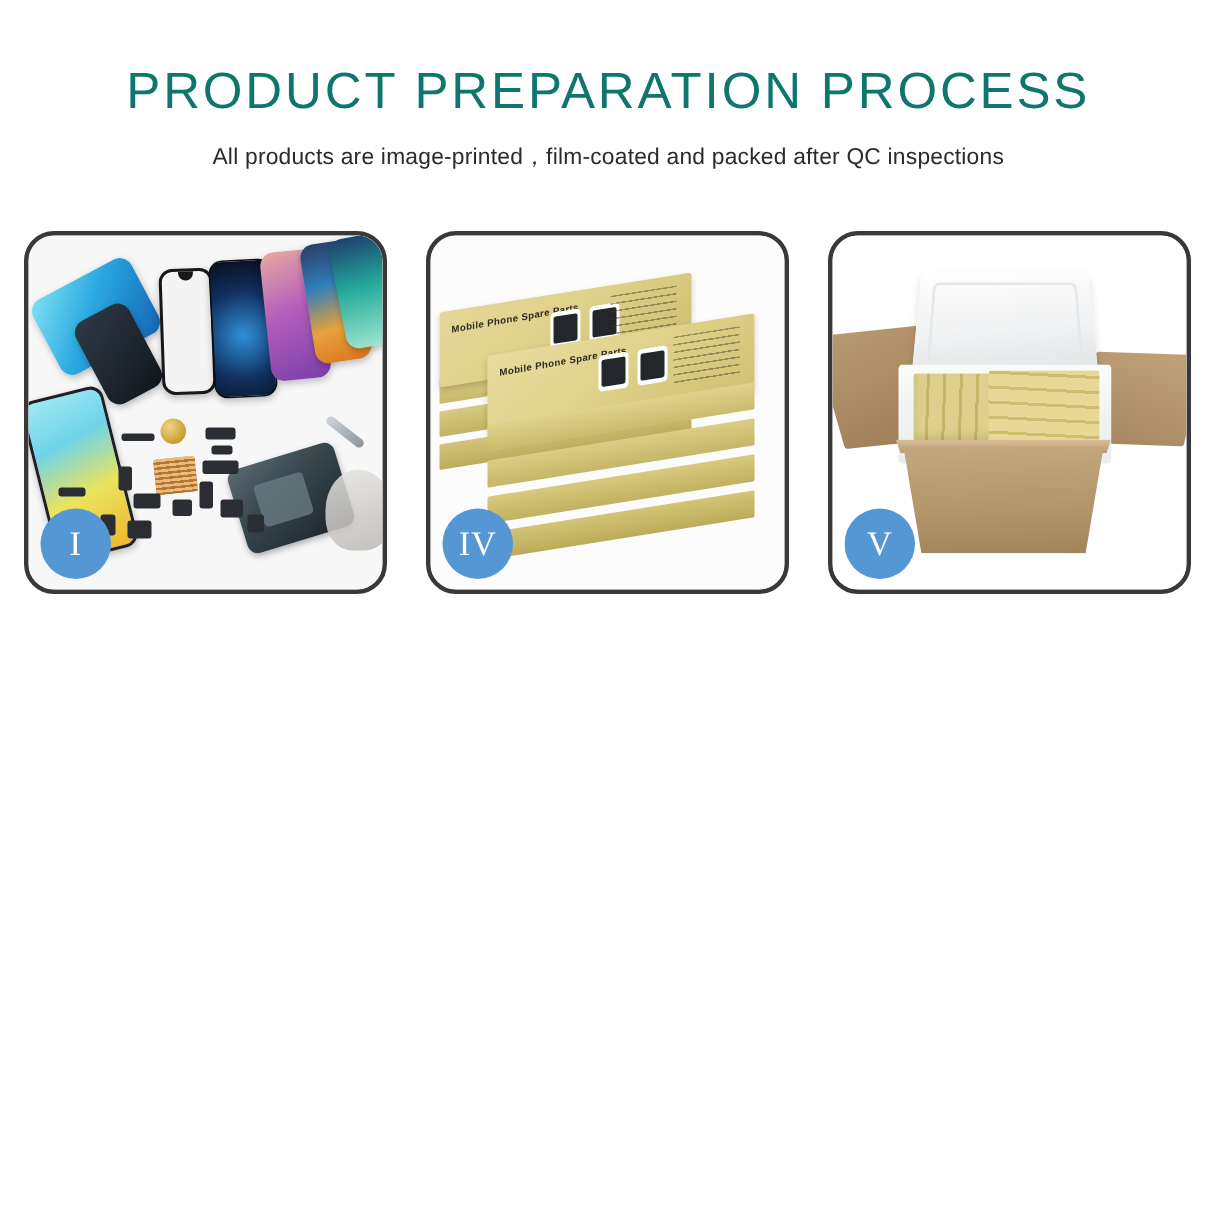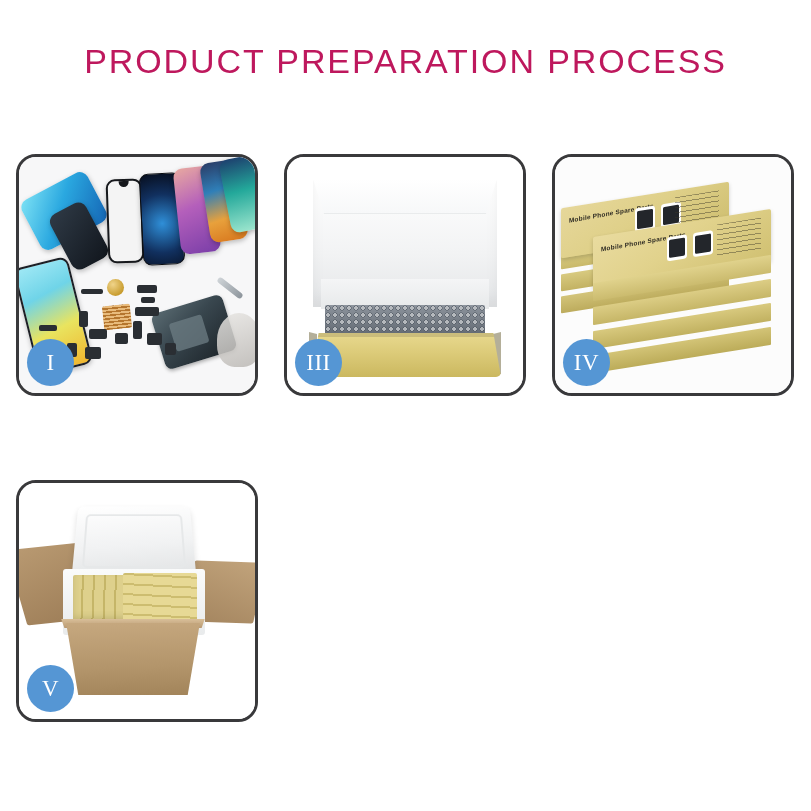--- a/index.html
+++ b/index.html
@@ -13,21 +13,21 @@
     position: relative;
   }
 
   
   .header { width: 100%; text-align: center; padding-top: 44px; }
 
   .title {
     font-size: 34px;
     font-weight: 500;
     letter-spacing: 1.9px;
-    color: #be185d;
+    color: #0f766e;
     line-height: 1.05;
     white-space: nowrap;
   }
 
   .subtitle {
     margin-top: 14px;
     font-size: 15.2px;
     font-weight: 400;
     letter-spacing: 0.15px;
     color: #2b2b2b;
@@ -355,20 +355,21 @@
   .p6 .tapeA { position:absolute; left:48px; top:116px; width:20px; height:22px;
         background:rgba(160,132,96,.65); transform:skewY(17deg); }
   .p6 .tapeB { position:absolute; left:48px; top:178px; width:18px; height:22px;
         background:rgba(160,132,96,.6); transform:skewY(17deg); }
 </style>
 </head>
 <body>
 
 <div class="header">
   <div class="title">PRODUCT PREPARATION PROCESS</div>
+  <div class="subtitle">All products are image-printed，film-coated and packed after QC inspections</div>
 </div>
 
 <div class="grid">
 
   <div class="panel">
     <div class="photo p1">
       <div class="scr s1a"></div>
       <div class="scr s1b"></div>
       <div class="scr s1c"></div>
       <div class="scr s1d"></div>
@@ -392,31 +393,20 @@
       <div class="bit b11"></div>
       <div class="bit b12"></div>
       <div class="bit b13"></div>
       <div class="tool"></div>
       <div class="hand"></div>
     </div>
     <div class="badge">I</div>
   </div>
 
 
-  <div class="panel">
-    <div class="photo p3">
-      <div class="lid"></div>
-      <div class="foam"></div>
-      <div class="contents"></div>
-      <div class="sideL"></div>
-      <div class="sideR"></div>
-      <div class="tray"></div>
-    </div>
-    <div class="badge">III</div>
-  </div>
 
   <div class="panel">
     <div class="photo p4">
       <div class="slab sC"></div>
       <div class="slab sB"></div>
       <div class="slab sA"></div>
 
       <div class="stk lidTopA">
         <div class="lab">Mobile Phone Spare Parts</div>
         <div class="ph phA1">

